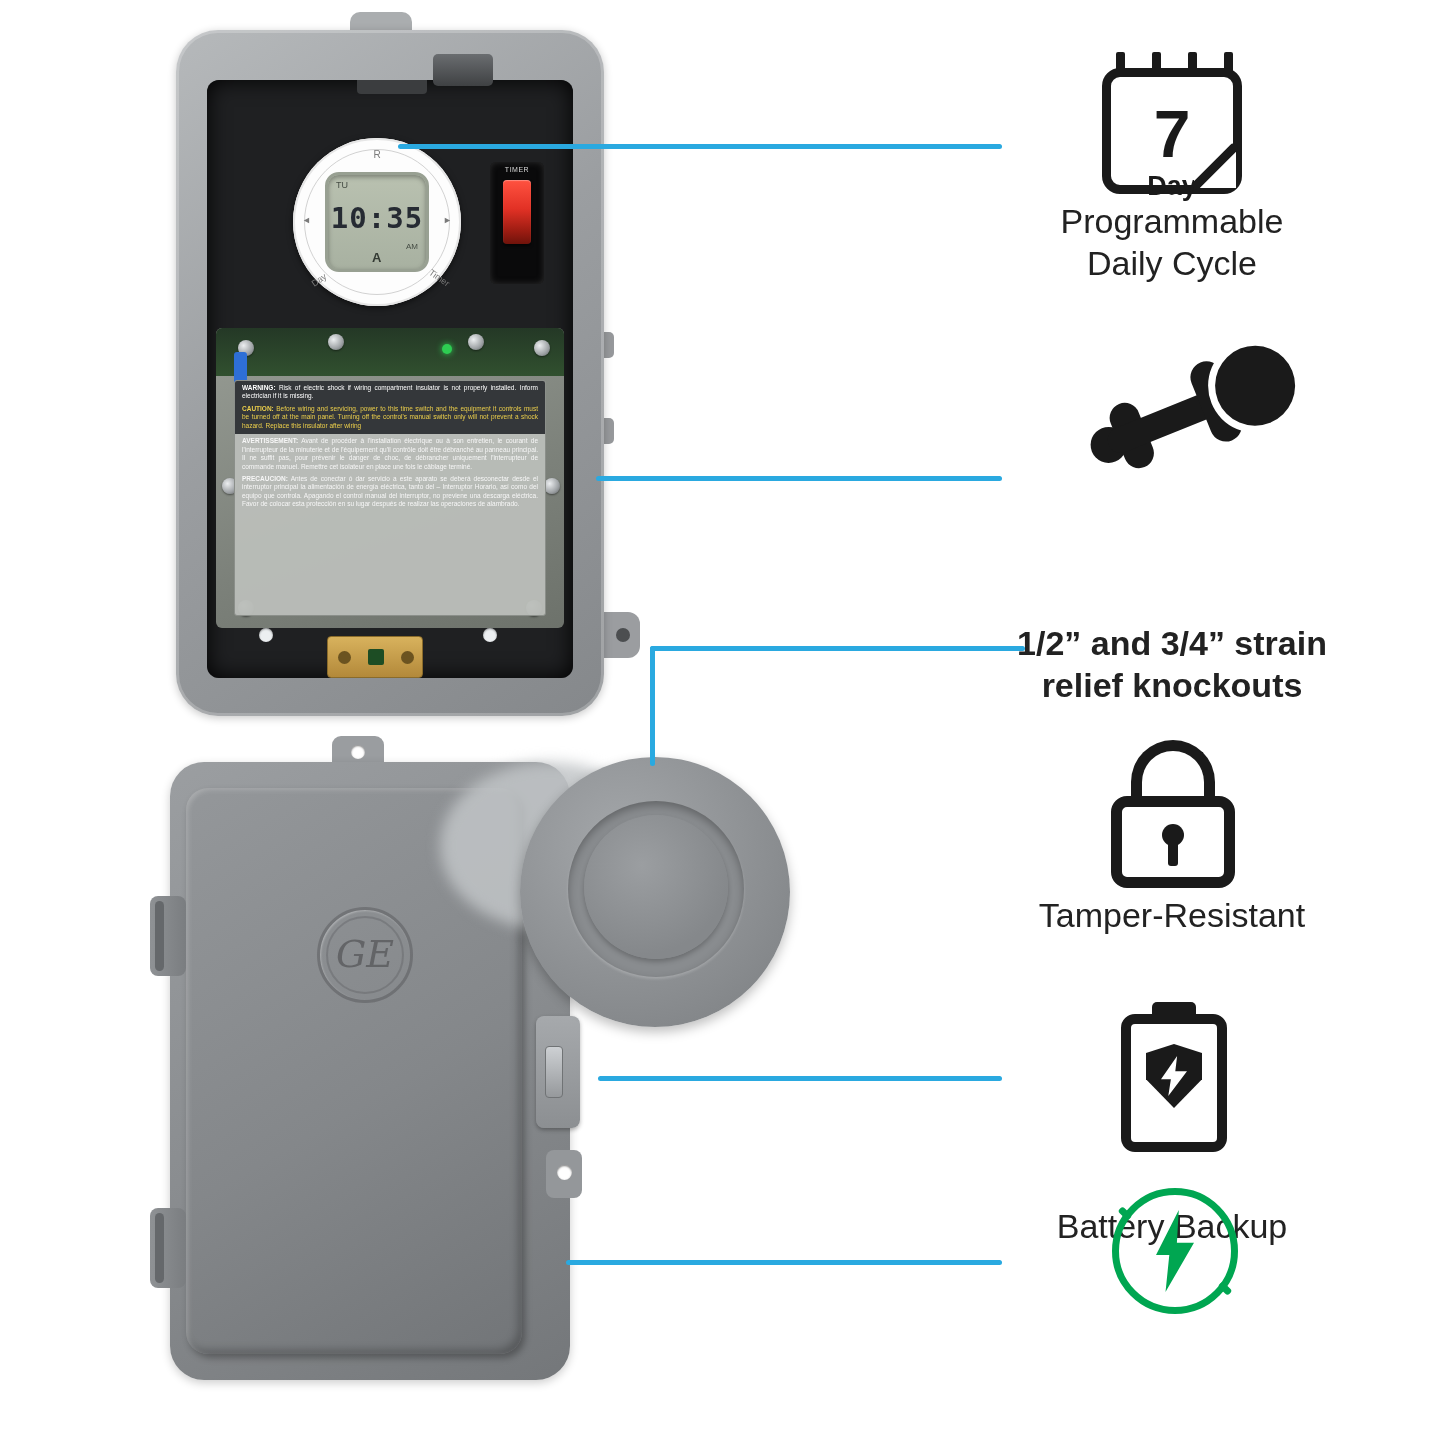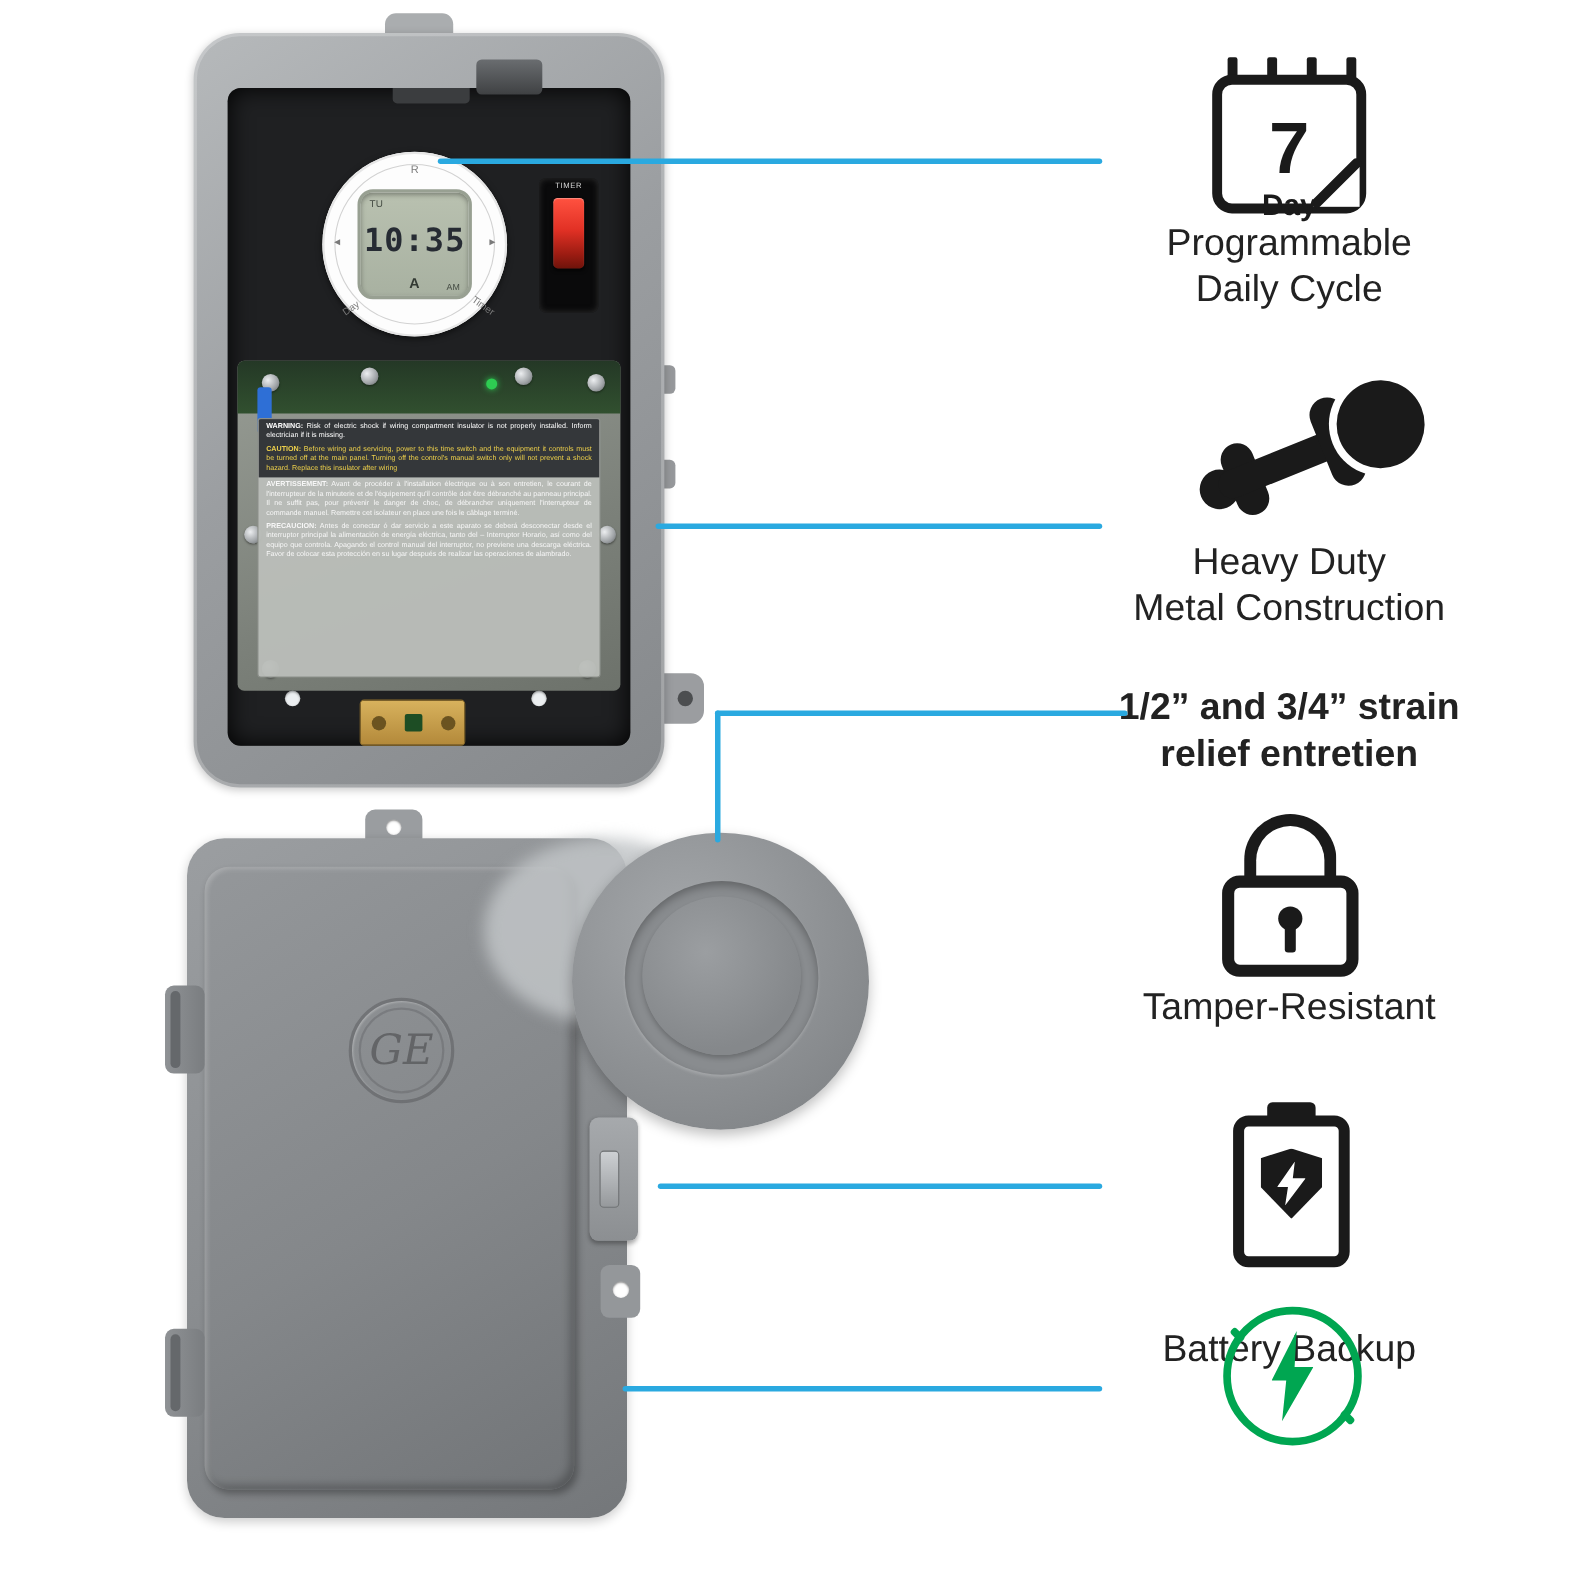--- a/index.html
+++ b/index.html
@@ -41,21 +41,21 @@
   .dial-bl { left:18px; bottom:21px; font-size:9px; transform:rotate(-35deg); }
   .dial-br { right:10px; bottom:23px; font-size:9px; transform:rotate(35deg); }
 
   .lcd { position:absolute; left:32px; top:34px; width:104px; height:100px; border-radius:14px;
      background:linear-gradient(#b9c1b0,#a8b1a1); border:3px solid #98a092;
      box-shadow: inset 0 2px 5px rgba(0,0,0,.35); }
   .lcd-time { margin-top:26px; text-align:center; font-family:"DejaVu Sans Mono", monospace;
      font-weight:bold; font-size:29px; letter-spacing:1px; color:#262b33; }
   .lcd-day { position:absolute; left:8px; top:5px; font-size:9px; color:#454c44; }
   .lcd-mode { position:absolute; left:44px; bottom:4px; font-size:13px; font-weight:bold; color:#333a33; }
-  .lcd-ampm { position:absolute; right:8px; bottom:3px; font-size:8px; color:#454c44; }
+  .lcd-ampm { position:absolute; right:8px; bottom:18px; font-size:8px; color:#454c44; }
 
   
   .switch-housing { position:absolute; left:283px; top:82px; width:54px; height:122px;
      background:#0a0a0b; border-radius:6px; box-shadow: inset 0 0 6px #2e2e2e; }
   .switch-label { position:absolute; left:0; right:0; top:4px; text-align:center;
      font-size:7px; color:#d9d9d9; letter-spacing:.5px; }
   .rocker { position:absolute; left:13px; top:18px; width:28px; height:64px; border-radius:4px;
      background:linear-gradient(#ff5240 0%,#e23125 45%,#9c1c12 80%,#6f130b 100%);
      box-shadow: 0 2px 3px rgba(0,0,0,.6), inset 0 1px 1px rgba(255,255,255,.35); }
 
@@ -336,28 +336,24 @@
 
   <div class="db">
     <div class="db-rot">
       <div class="db-knob"></div>
       <div class="db-plate-l"></div>
       <div class="db-bar"></div>
       <div class="db-plate-r"></div>
       <div class="db-disc"></div>
     </div>
   </div>
-  <div class="f-label" id="f2-label">
-    <div>Heavy Duty</div>
-    <div>Metal Construction</div>
-  </div>
 
   <div class="f-label" id="f3-label">
     <div>1/2” and 3/4” strain</div>
-    <div>relief entretien</div>
+    <div>relief knockouts</div>
   </div>
 
   <div class="lock">
     <div class="lock-shackle"></div>
     <div class="lock-body"></div>
     <div class="lock-keyhole"></div>
     <div class="lock-stem"></div>
   </div>
   <div class="f-label" id="f4-label">
     <div>Tamper-Resistant</div>

